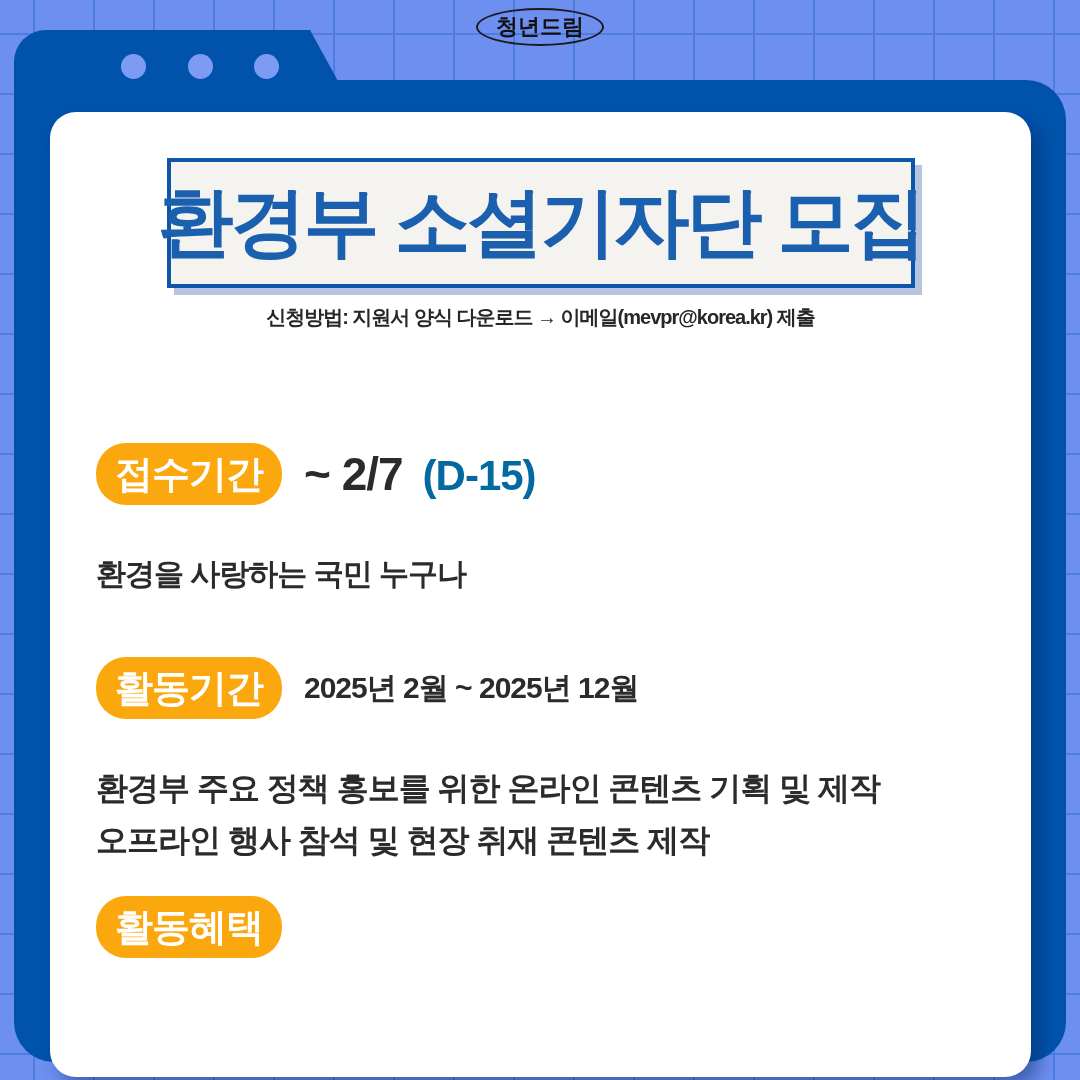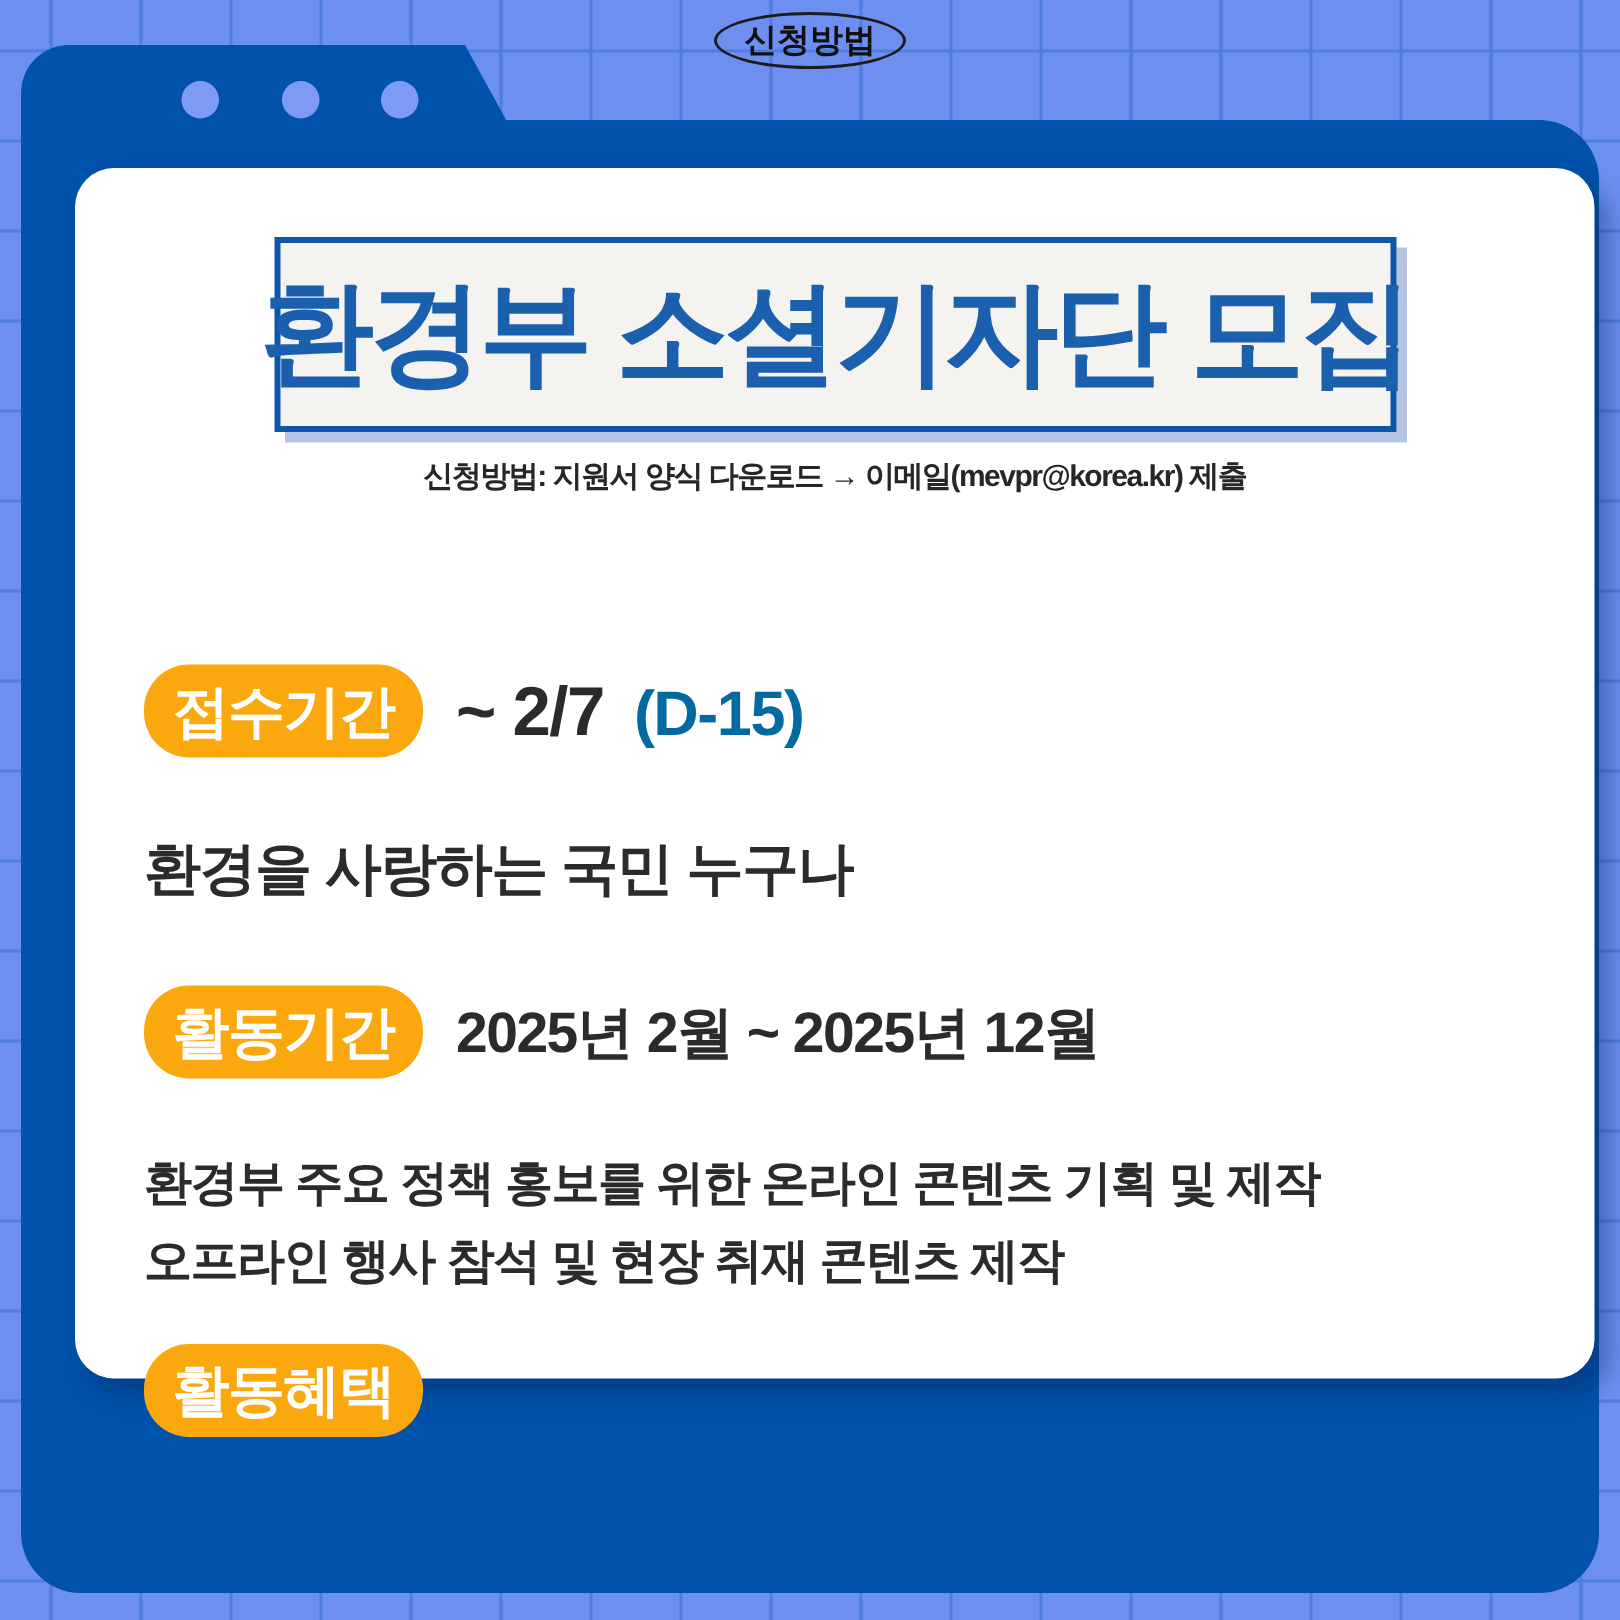--- a/index.html
+++ b/index.html
@@ -46,24 +46,23 @@
   .frame-body{
     position:absolute;left:14px;top:80px;
     width:1052px;height:982px;
     background:#0052AB;
     border-radius:0 40px 40px 40px;
   }
 
   
   .card{
     position:absolute;left:50px;top:112px;
-    width:981px;height:807px;
+    width:981px;height:965px;
     background:#ffffff;border-radius:26px;
     box-shadow:9px 10px 16px rgba(5,35,90,.40);
-    padding-left:32px;
   }
 
   .title-box{
     position:absolute;left:0;right:0;top:46px;
     margin:0 auto;width:748px;height:130px;
     background:#F5F3F0;
     border:4px solid #0E56AA;
     box-sizing:border-box;
     box-shadow:7px 7px 0 rgba(120,150,200,.55);
     display:flex;align-items:center;justify-content:center;
@@ -85,31 +84,31 @@
   .row.multiline{align-items:flex-start;}
   .r1{top:331px}.r2{top:442px}.r3{top:545px}.r4{top:651px}.r5{top:784px}
   .label-badge{
     flex:0 0 auto;width:186px;height:62px;
     background:#FBA80F;color:#ffffff;
     display:flex;align-items:center;justify-content:center;
     font-size:38px;letter-spacing:-1px;border-radius:30px;
   }
   .value{color:#2B2B2B;letter-spacing:-1px;white-space:nowrap;}
   .value-lg{font-size:46px;}
-  .value-md{font-size:38px;}
+  .value-md{font-size:30px;}
   .value-sm{font-size:32px;line-height:1.62;}
   .d15{color:#0369a1;font-size:42px;margin-left:20px;}
 </style>
 </head>
 <body>
 
 <div class="app">
 
   <div class="oval-badge">
-    <span>신청방법</span>
+    <span>청년드림</span>
   </div>
 
   <div class="frame-tab"></div>
   <div class="window-dot dot1"></div>
   <div class="window-dot dot2"></div>
   <div class="window-dot dot3"></div>
   <div class="frame-body"></div>
 
   <div class="card">
 

